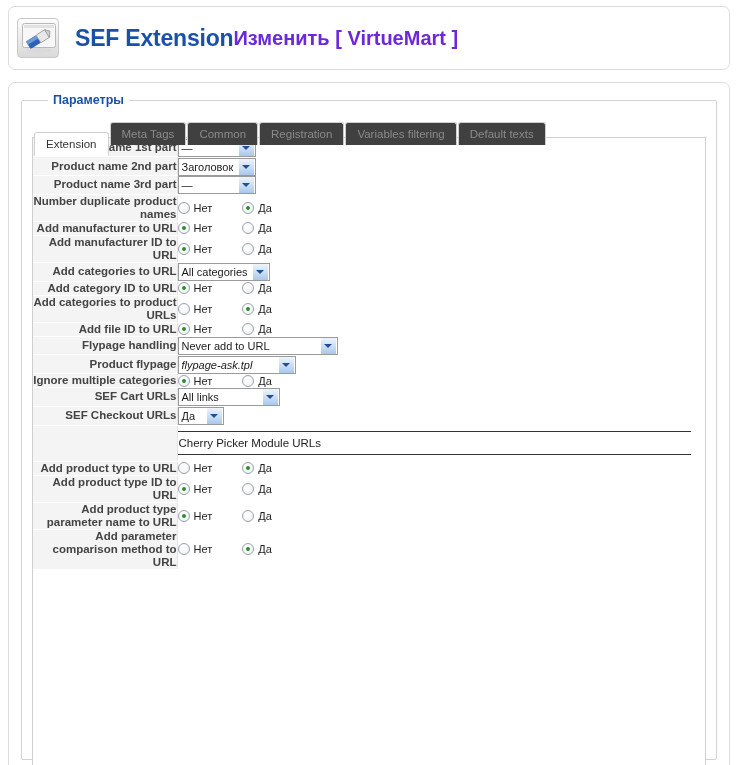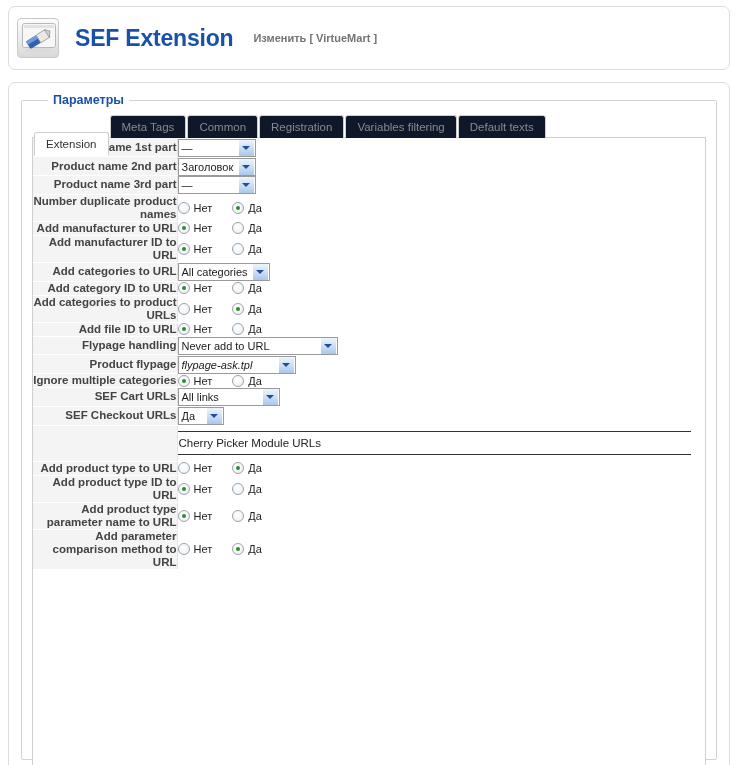--- a/index.html
+++ b/index.html
@@ -34,24 +34,24 @@
   .header-icon svg { position: absolute; left: 4px; top: 4px; }
   .header-title {
     margin-left: 16px;
     color: #1a51a8;
     font-weight: bold;
     font-size: 23px;
     letter-spacing: -0.2px;
     white-space: nowrap;
   }
   .header-sub {
-    color: #737373;
+    color: #6d28d9;
     font-weight: bold;
-    font-size: 11px;
-    margin-left: 20px;
+    font-size: 20px;
+    margin-left: 0;
   }
 
   
   .main-panel {
     margin: 12px 8px 0 8px;
     border: 1px solid #dcdcdc;
     border-radius: 7px;
     background: #ffffff;
     height: 690px;
     padding: 10px 12px 0 12px;
@@ -77,29 +77,29 @@
   .tabs {
     display: flex;
     align-items: flex-end;
     height: 23px;
     border-bottom: 1px solid #cfcfcf;
     padding-left: 2px;
   }
   .tab {
     font-size: 11.5px;
     color: #8a8a8a;
-    background: #0f172a;
+    background: #404040;
     border: 1px solid #cfcfcf;
     border-bottom: none;
     padding: 4px 11px 4px 11px;
     margin-right: 1px;
     border-radius: 3px 3px 0 0;
     line-height: 14px;
     position: relative;
-    top: 1px;
+    top: 8px;
     white-space: nowrap;
   }
   .tab.active {
     background: #ffffff;
     color: #333333;
     border-bottom: 1px solid #ffffff;
     top: 19px;
   }
 
   
@@ -164,21 +164,21 @@
   }
   .sel .arrow::after {
     content: "";
     width: 0; height: 0;
     border-left: 4px solid transparent;
     border-right: 4px solid transparent;
     border-top: 4px solid #1f4e9c;
   }
 
   
-  .radios { display: flex; align-items: center; gap: 6px; }
+  .radios { display: flex; align-items: center; gap: 16px; }
   .radio-item { display: inline-flex; align-items: center; margin-right: 14px; }
   .rdo {
     width: 12px; height: 12px;
     border-radius: 50%;
     border: 1px solid #9aa3ac;
     background: radial-gradient(circle at 40% 35%, #ffffff 0%, #f0f4f7 70%, #dde3e8 100%);
     display: inline-block;
     position: relative;
     margin-right: 4px;
     flex: 0 0 auto;

